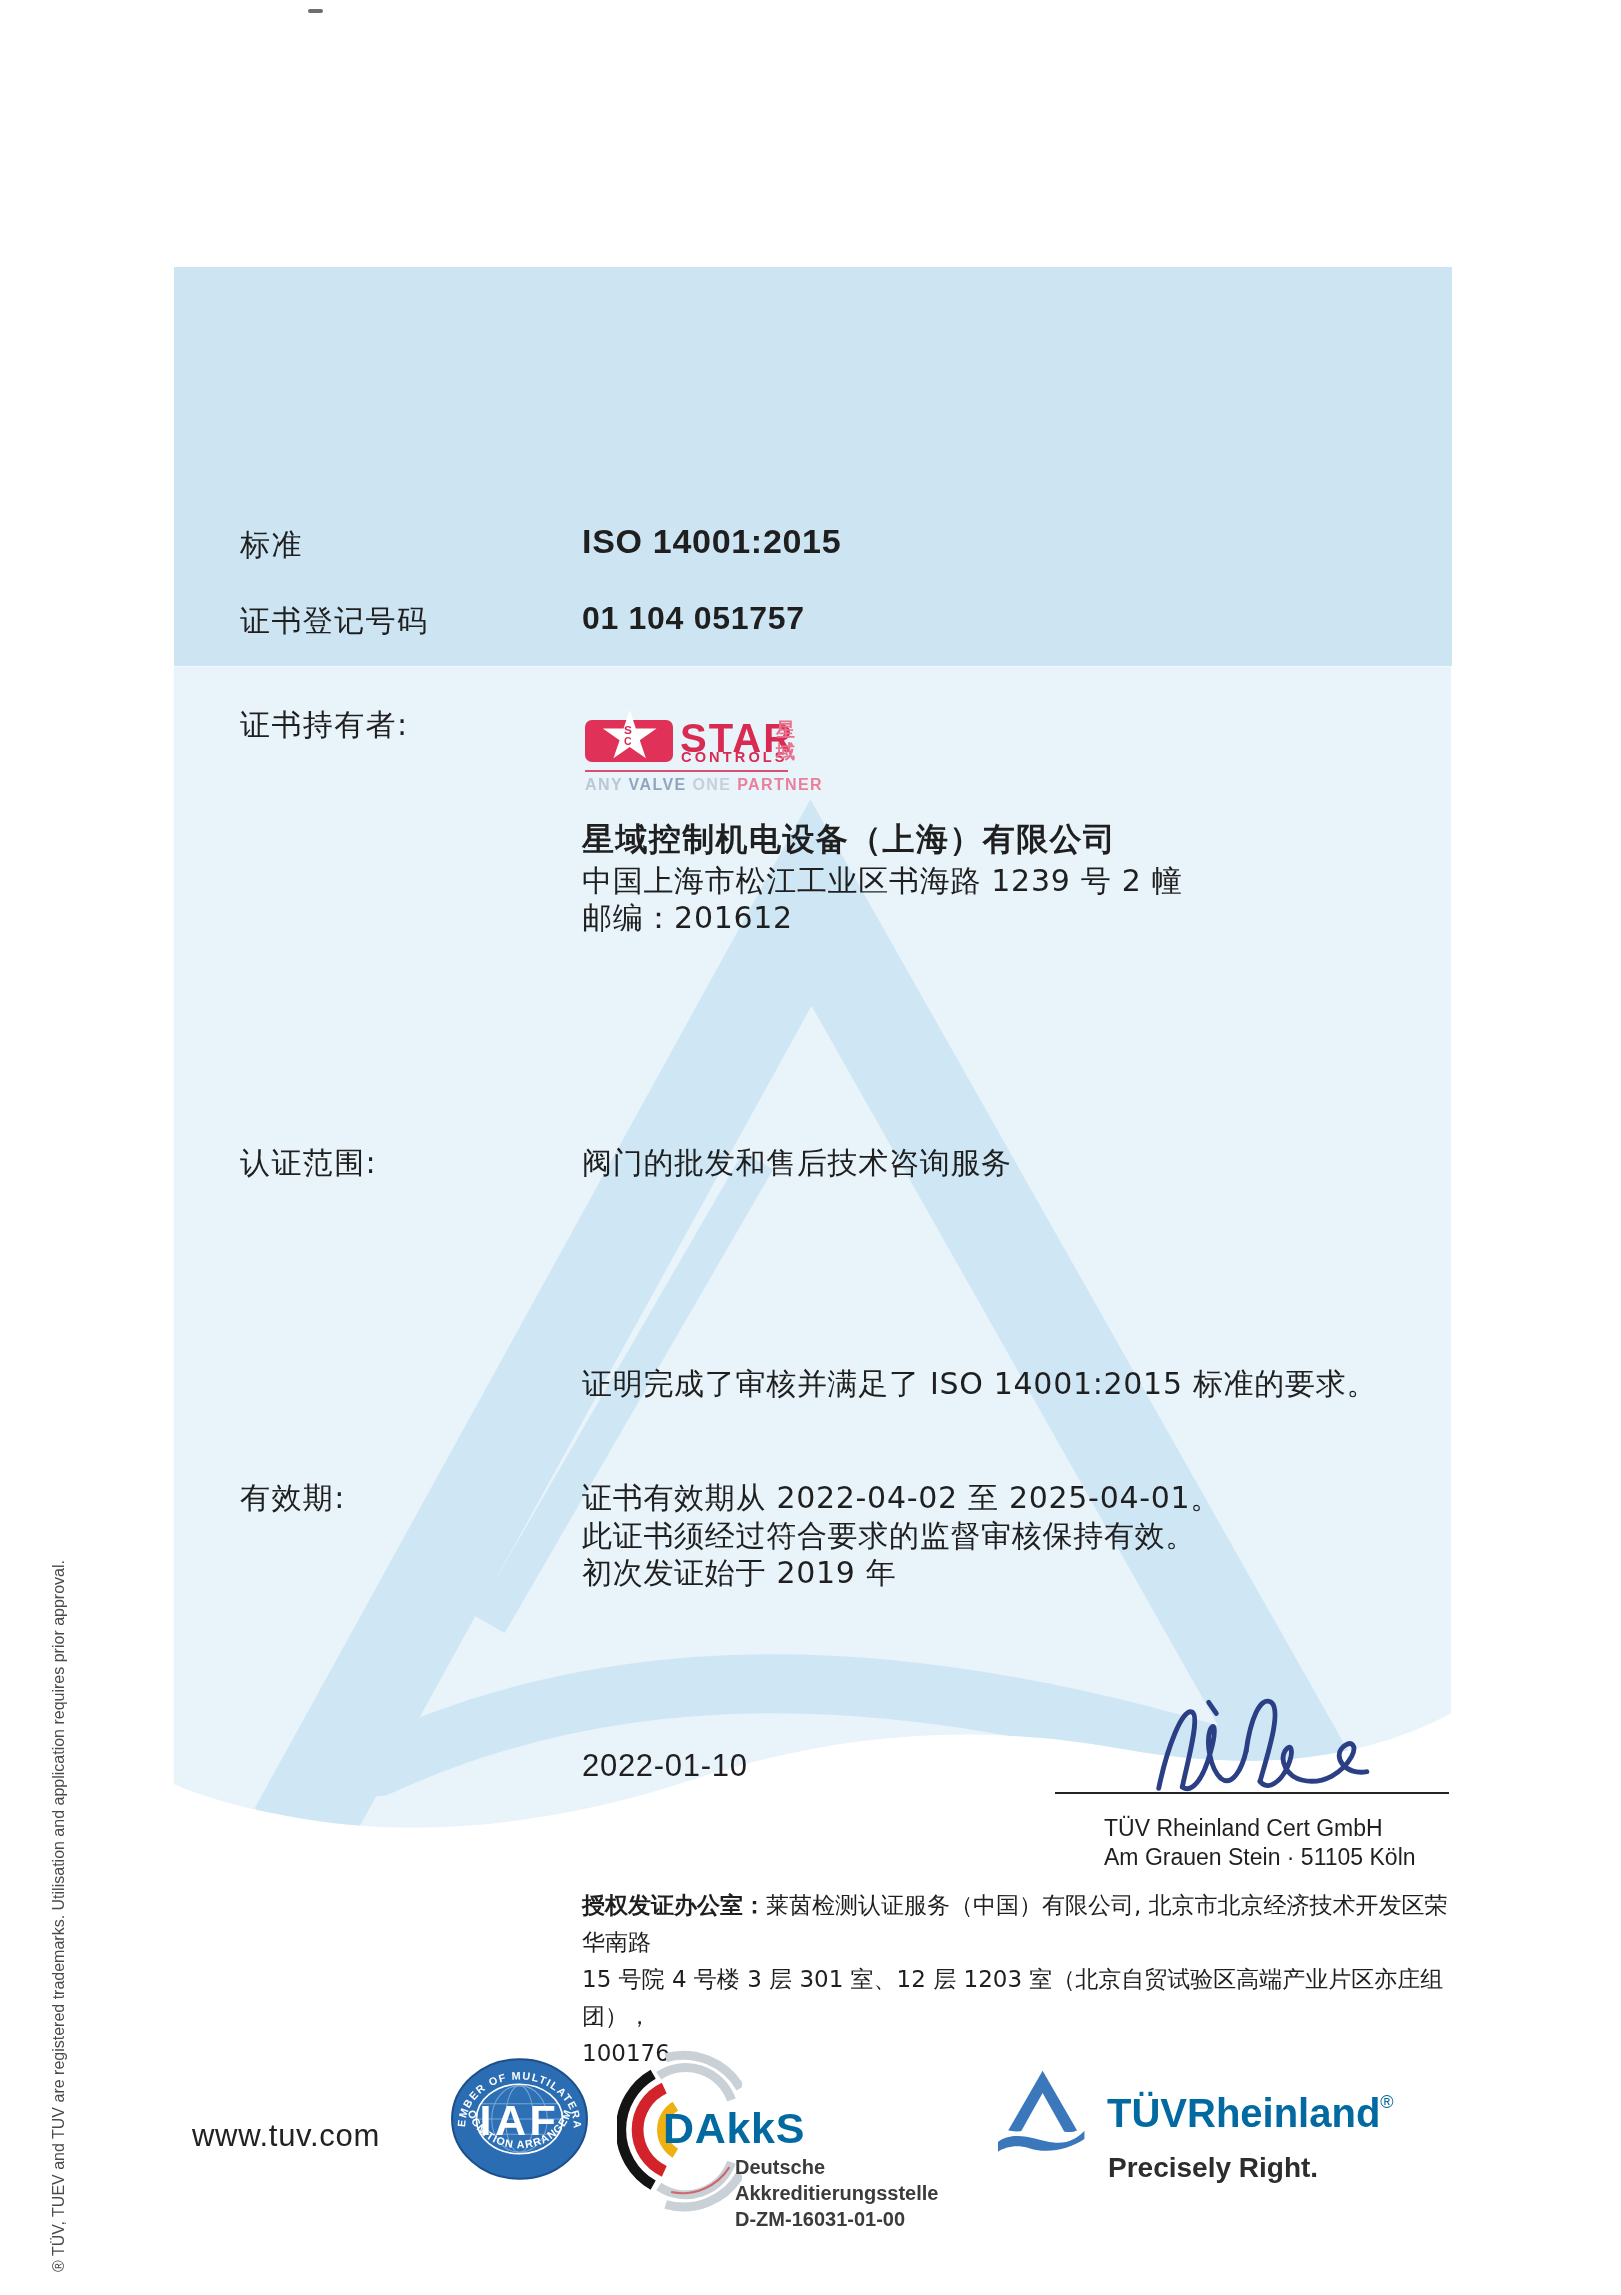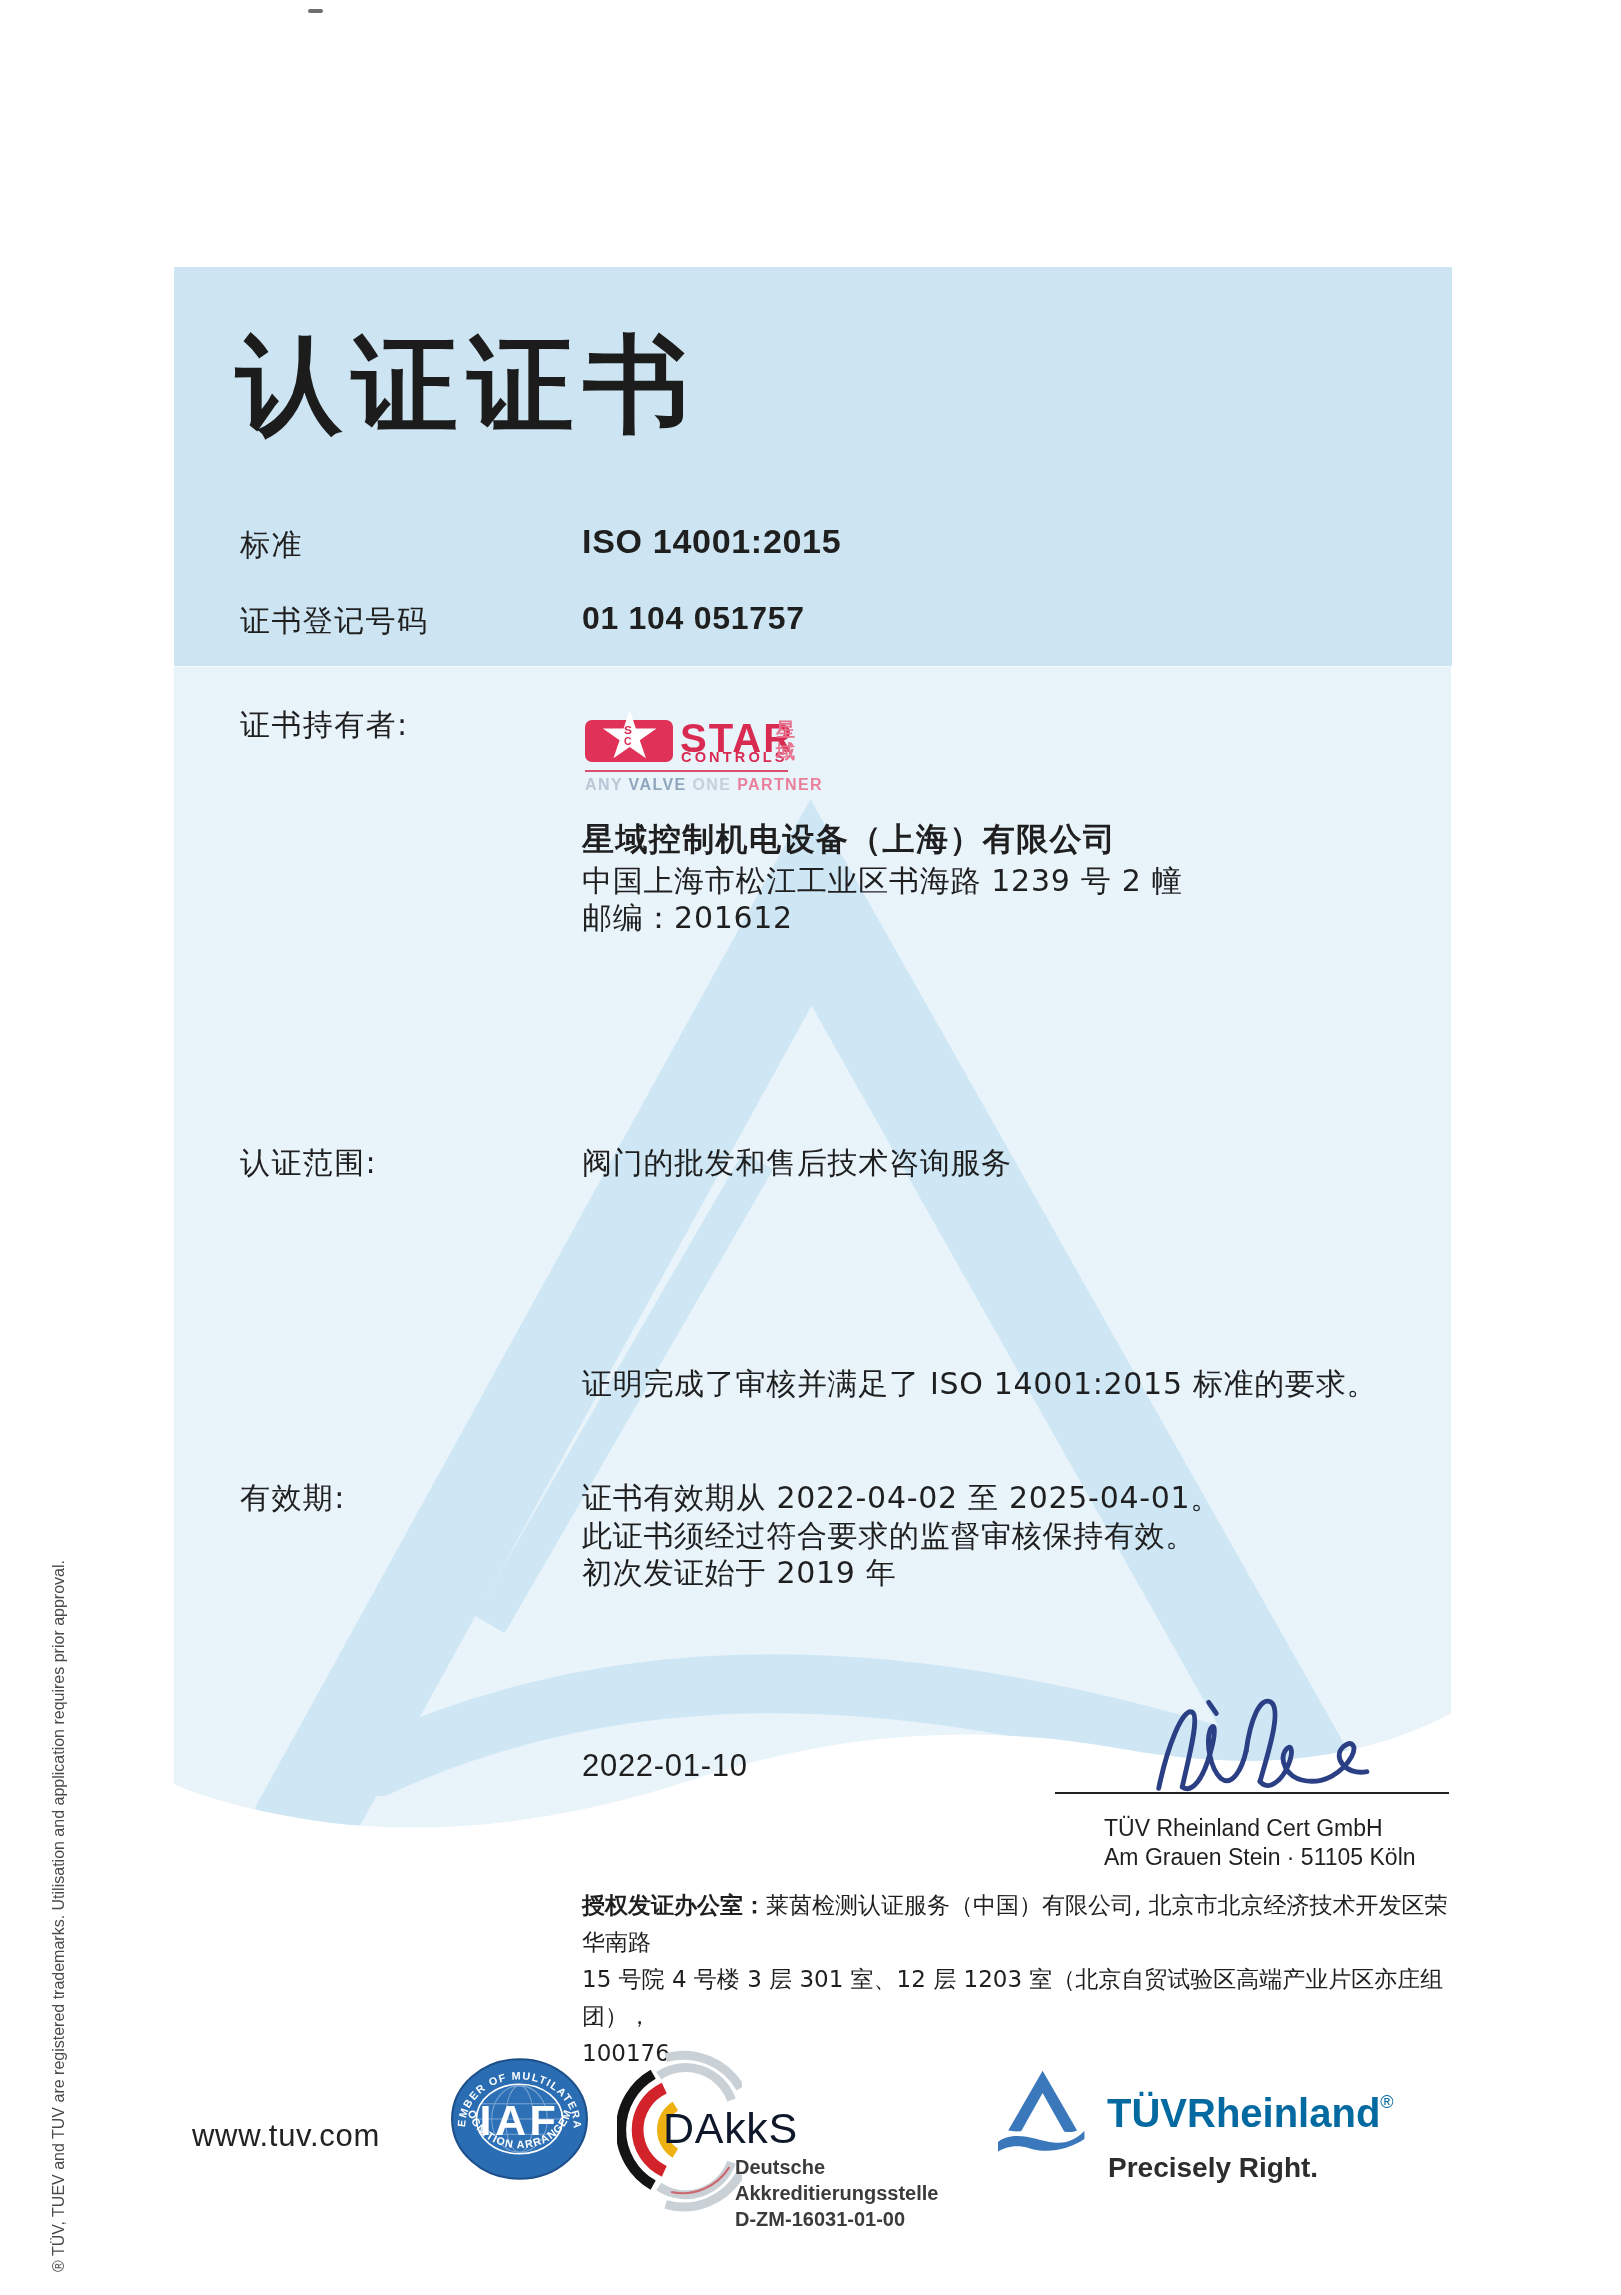--- a/index.html
+++ b/index.html
@@ -39,21 +39,20 @@
              C1390,2478 1190,2500 990,2566
              C810,2625 620,2648 450,2622
              C370,2610 300,2592 250,2570 Z" fill="#e8f3fa"></path>
     <g clip-path="url(#panelClip)">
       <path d="M430,2640 L1168,1300 L1925,2640" fill="none" stroke="#cfe7f5" stroke-width="145" stroke-linejoin="miter" stroke-miterlimit="6"></path>
       <path d="M705,2340 L1092,1672" fill="none" stroke="#cfe7f5" stroke-width="50"></path>
       <path d="M545,2545 C880,2390 1290,2378 1835,2555" fill="none" stroke="#cfe7f5" stroke-width="85" stroke-linecap="round"></path>
     </g>
   </svg>
 
-  <div class="abs cjk" style="left:236px;top:314px;font-size:106px;font-weight:700;letter-spacing:9.7px;color:#1c1c1c;">认证证书</div>
 
   <div class="abs cjk label" style="left:240px;top:525px;">标准</div>
   <div class="abs value-bold" style="left:582px;top:522px;">ISO 14001:2015</div>
 
   <div class="abs cjk label" style="left:240px;top:601px;">证书登记号码</div>
   <div class="abs value-bold" style="left:582px;top:600px;font-size:32px;">01 104 051757</div>
 
   <div class="abs cjk label" style="left:240px;top:705px;">证书持有者:</div>
 
   <div class="abs" style="left:585px;top:710px;width:208px;height:83px;">
@@ -146,21 +145,21 @@
       <path d="M60,40 A70,70 0 0 1 165,75" stroke="#c9d0d6" stroke-width="13"></path>
       <path d="M70,14 A95,95 0 0 1 178,58" stroke="#c9d0d6" stroke-width="13"></path>
       <path d="M60,200 A70,70 0 0 0 165,165" stroke="#c9d0d6" stroke-width="13"></path>
       <path d="M70,226 A95,95 0 0 0 178,182" stroke="#c9d0d6" stroke-width="13"></path>
       <path d="M78,208 A80,80 0 0 0 162,172" stroke="#d2232a" stroke-width="3" opacity="0.6"></path>
       <path d="M52,38 A92,92 0 0 0 52,198" stroke="#141414" stroke-width="15"></path>
       <path d="M68,58 A66,66 0 0 0 68,178" stroke="#d2232a" stroke-width="17"></path>
       <path d="M84,84 A40,40 0 0 0 84,152" stroke="#eeb111" stroke-width="15"></path>
     </g>
   </svg>
-  <div class="abs" style="left:663px;top:2104px;font-size:43px;font-weight:400;color:#0f172a;letter-spacing:0.7px;">DAkkS</div>
+  <div class="abs" style="left:663px;top:2104px;font-size:43px;font-weight:700;color:#0369a1;letter-spacing:0.7px;">DAkkS</div>
   <div class="abs" style="left:735px;top:2154px;font-size:20px;font-weight:700;color:#3b3b3b;line-height:26px;">
     <div>Deutsche</div>
     <div>Akkreditierungsstelle</div>
     <div>D-ZM-16031-01-00</div>
   </div>
 
   <svg class="abs" style="left:998px;top:2068px;" width="92" height="92" viewBox="0 0 132 132">
     <polygon points="64,4 124,108 4,108" fill="#3a78bb"></polygon>
     <polygon points="64,36 100,100 28,100" fill="#ffffff"></polygon>
     <path d="M0,84 C30,102 60,78 90,90 C105,95 116,90 124,82 L124,110 L0,110 Z" fill="#ffffff"></path>

